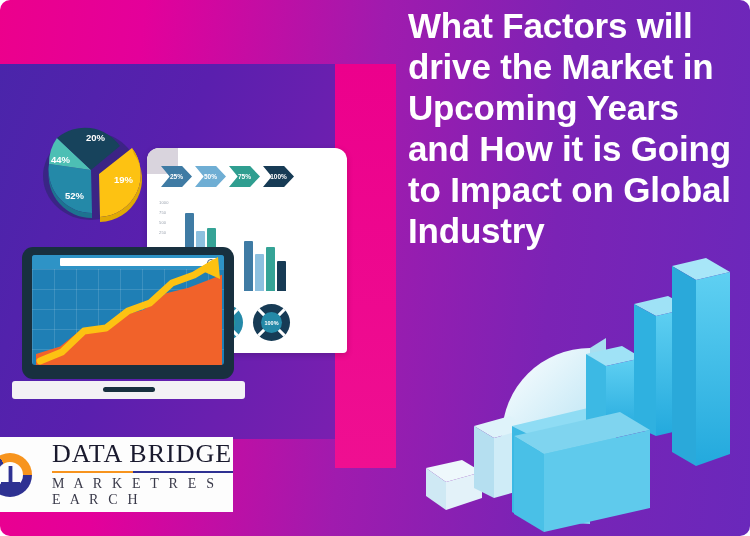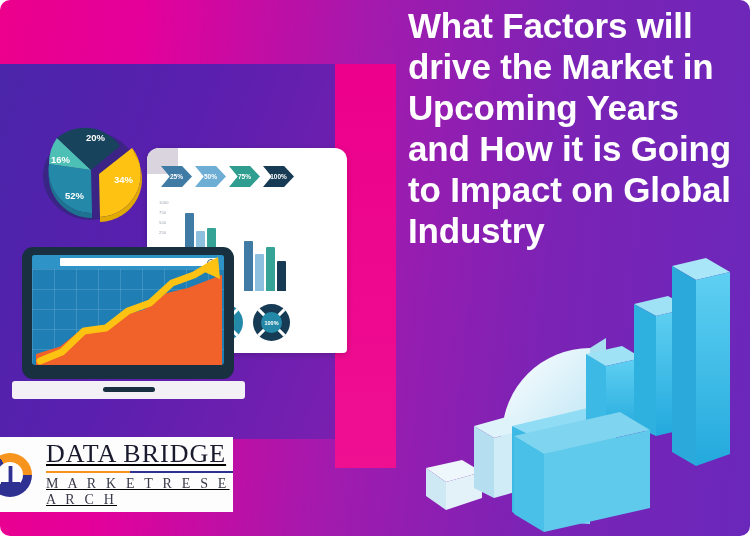--- a/index.html
+++ b/index.html
@@ -76,21 +76,21 @@
     border-radius: 50%;
     background: #fdfdfd;
   }
   .logo-mark .bridge {
     position: absolute;
     left: 13px; top: 17px;
     width: 19px; height: 30px;
     background: #2e3192;
     clip-path: polygon(40% 0%, 60% 0%, 60% 55%, 100% 55%, 100% 75%, 0% 75%, 0% 55%, 40% 55%);
   }
-  .logo-text { margin-left: 10px; text-decoration: underline; }
+  .logo-text { margin-left: 16px; }
   .logo-title {
     font-size: 26px;
     letter-spacing: 1px;
     color: #1a1a2e;
     font-family: "Liberation Serif", serif;
     font-weight: 400;
     line-height: 1;
   }
   .logo-rule {
     height: 2px;
@@ -343,23 +343,23 @@
       <path d="M56 58 L22 26 A43 43 0 0 0 14 52 Z" fill="#4dbfb4"></path>
 
       <path d="M56 58 L22 26 A43 43 0 0 1 85 34 Z" fill="#17435c"></path>
 
       <g transform="translate(8,4)">
         <path d="M56 58 L89 32 A43 43 0 0 1 57 101 Z" fill="#fdc212"></path>
         <path d="M89 32 A43 43 0 0 1 57 101 L57 106 A43 43 0 0 0 91 38 Z" fill="#e0a904"></path>
       </g>
     </svg>
     <span class="slice-label" style="left:51px;top:20px">20%</span>
-    <span class="slice-label" style="left:16px;top:42px">16%</span>
+    <span class="slice-label" style="left:16px;top:42px">44%</span>
     <span class="slice-label" style="left:30px;top:78px">52%</span>
-    <span class="slice-label" style="left:79px;top:62px">34%</span>
+    <span class="slice-label" style="left:79px;top:62px">19%</span>
   </div>
 
   <div class="card">
     <div class="card-notch"></div>
 
     <div class="chevrons">
       <div class="chev" style="background:#3f7ba4">25%</div>
       <div class="chev" style="background:#6faed4">50%</div>
       <div class="chev" style="background:#2f9e90">75%</div>
       <div class="chev" style="background:#173b55">100%</div>

